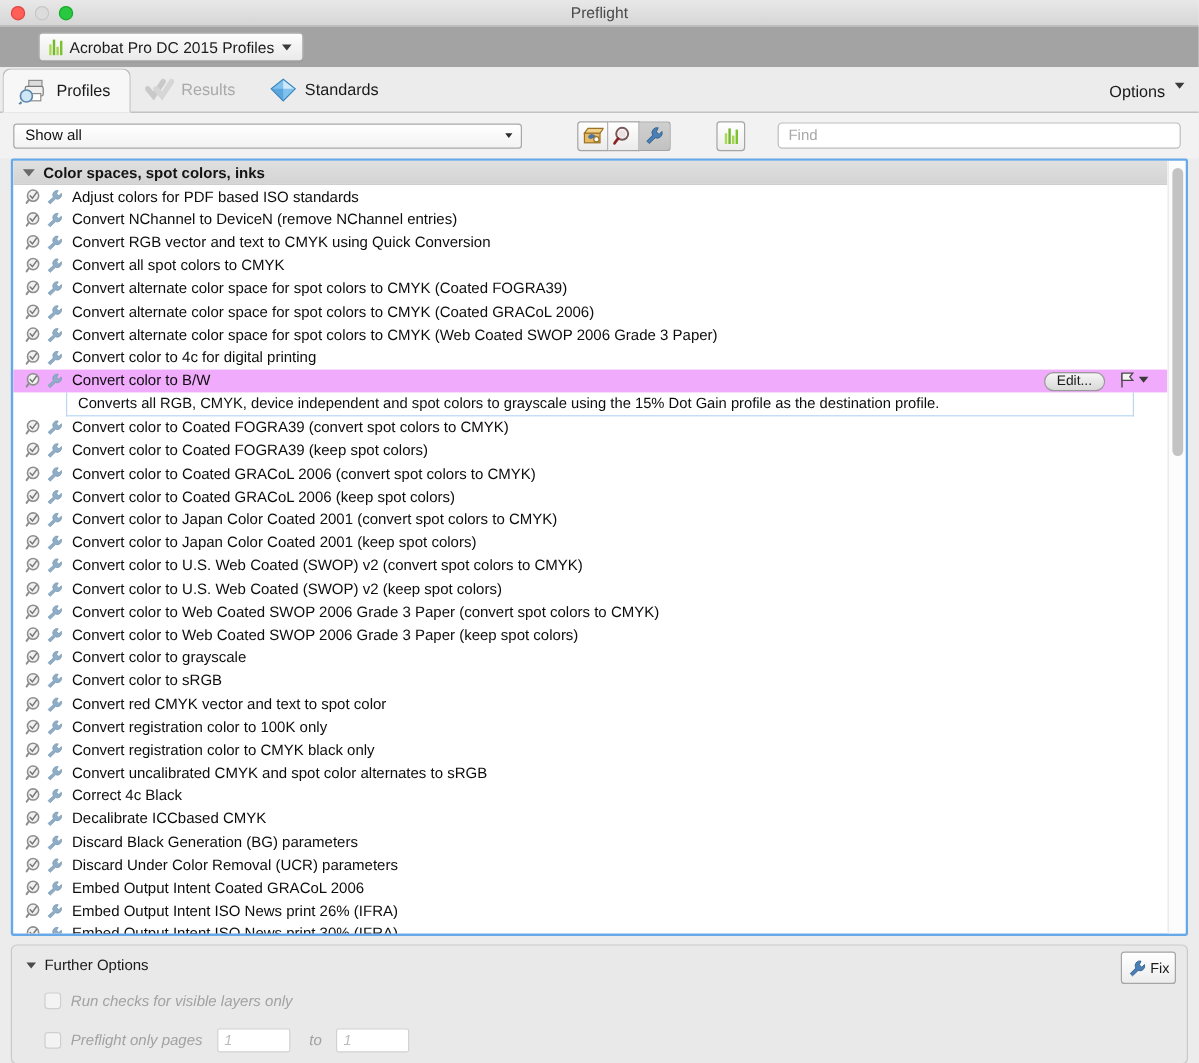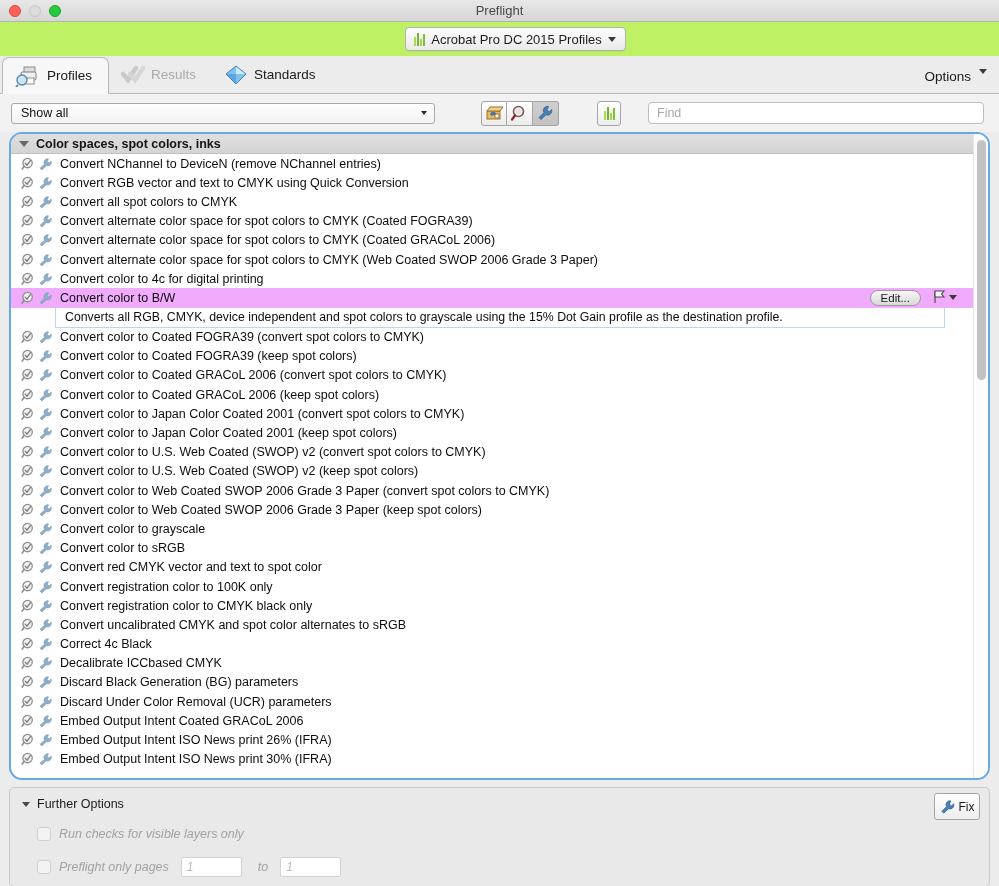--- a/index.html
+++ b/index.html
@@ -32,22 +32,22 @@
   .light.min   { background: #dcdcdc; border: 1px solid #c6c6c6; }
   .light.zoom  { background: #28c840; border: 1px solid #15ab26; }
   .title-text {
     position: absolute; left: 0; right: 0; text-align: center;
     font-size: 13px; color: #4a4a4a;
   }
 
   
   .profilebar {
     height: 34px; flex: none;
-    display: flex; align-items: center; justify-content: center;
-    background: #bef264;
+    display: flex; align-items: center; justify-content: flex-start;
+    background: #a3a3a3;
     padding-left: 32px;
   }
   .profile-popup {
     height: 24px;
     border: 1px solid #b3b3b3;
     border-radius: 4px;
     background: linear-gradient(to bottom, #fdfdfd 0%, #eaeaea 100%);
     display: flex; align-items: center; gap: 6px;
     padding: 0 9px 0 8px;
     font-size: 13px; color: #1c1c1c;
@@ -134,21 +134,21 @@
     padding: 0 8px;
     font-size: 12.5px; color: #a8a8a8;
   }
 
   
   .listwrap {
     margin: 0 9px;
     flex: none;
     height: 648px;
     border: 2px solid #66a8e8;
-    border-radius: 13px;
+    border-radius: 2px;
     background: #fff;
     position: relative;
     overflow: hidden;
     display: flex;
   }
   .listcol { flex: 1; overflow: hidden; position: relative; }
   .group-header {
     height: 20px;
     background: linear-gradient(to bottom, #dfdfdf 0%, #d4d4d4 100%);
     border-bottom: 1px solid #c2c2c2;
@@ -369,20 +369,31 @@
       <div id="rows">
           <div class="row">
             <svg class="ico-check" viewBox="0 0 16 15">
               <circle cx="7" cy="6.5" r="5" fill="#f2f2f2" stroke="#8e8e8e" stroke-width="1.4"></circle>
               <path d="M4.4 6.6 L6.4 8.8 L10 3.8" stroke="#777" stroke-width="1.3" fill="none" stroke-linecap="round"></path>
               <line x1="3.2" y1="10.2" x2="1.2" y2="13" stroke="#8e8e8e" stroke-width="1.8" stroke-linecap="round"></line>
             </svg>
             <svg class="ico-wrench" viewBox="0 0 16 15">
               <path d="M11.2 2 a3.9 3.9 0 0 0 -4.3 5.8 L2.2 12 l1.9 1.9 L8.8 9.3 a3.9 3.9 0 0 0 5.2 -4.9 l-2.2 2.2 -2 -2 Z" fill="#8fadc6" stroke="#7a9bb6" stroke-width="0.7"></path>
             </svg>
+            <span class="label">Adjust colors for PDF based ISO standards</span>
+          </div>
+          <div class="row">
+            <svg class="ico-check" viewBox="0 0 16 15">
+              <circle cx="7" cy="6.5" r="5" fill="#f2f2f2" stroke="#8e8e8e" stroke-width="1.4"></circle>
+              <path d="M4.4 6.6 L6.4 8.8 L10 3.8" stroke="#777" stroke-width="1.3" fill="none" stroke-linecap="round"></path>
+              <line x1="3.2" y1="10.2" x2="1.2" y2="13" stroke="#8e8e8e" stroke-width="1.8" stroke-linecap="round"></line>
+            </svg>
+            <svg class="ico-wrench" viewBox="0 0 16 15">
+              <path d="M11.2 2 a3.9 3.9 0 0 0 -4.3 5.8 L2.2 12 l1.9 1.9 L8.8 9.3 a3.9 3.9 0 0 0 5.2 -4.9 l-2.2 2.2 -2 -2 Z" fill="#8fadc6" stroke="#7a9bb6" stroke-width="0.7"></path>
+            </svg>
             <span class="label">Convert NChannel to DeviceN (remove NChannel entries)</span>
           </div>
           <div class="row">
             <svg class="ico-check" viewBox="0 0 16 15">
               <circle cx="7" cy="6.5" r="5" fill="#f2f2f2" stroke="#8e8e8e" stroke-width="1.4"></circle>
               <path d="M4.4 6.6 L6.4 8.8 L10 3.8" stroke="#777" stroke-width="1.3" fill="none" stroke-linecap="round"></path>
               <line x1="3.2" y1="10.2" x2="1.2" y2="13" stroke="#8e8e8e" stroke-width="1.8" stroke-linecap="round"></line>
             </svg>
             <svg class="ico-wrench" viewBox="0 0 16 15">
               <path d="M11.2 2 a3.9 3.9 0 0 0 -4.3 5.8 L2.2 12 l1.9 1.9 L8.8 9.3 a3.9 3.9 0 0 0 5.2 -4.9 l-2.2 2.2 -2 -2 Z" fill="#8fadc6" stroke="#7a9bb6" stroke-width="0.7"></path>

